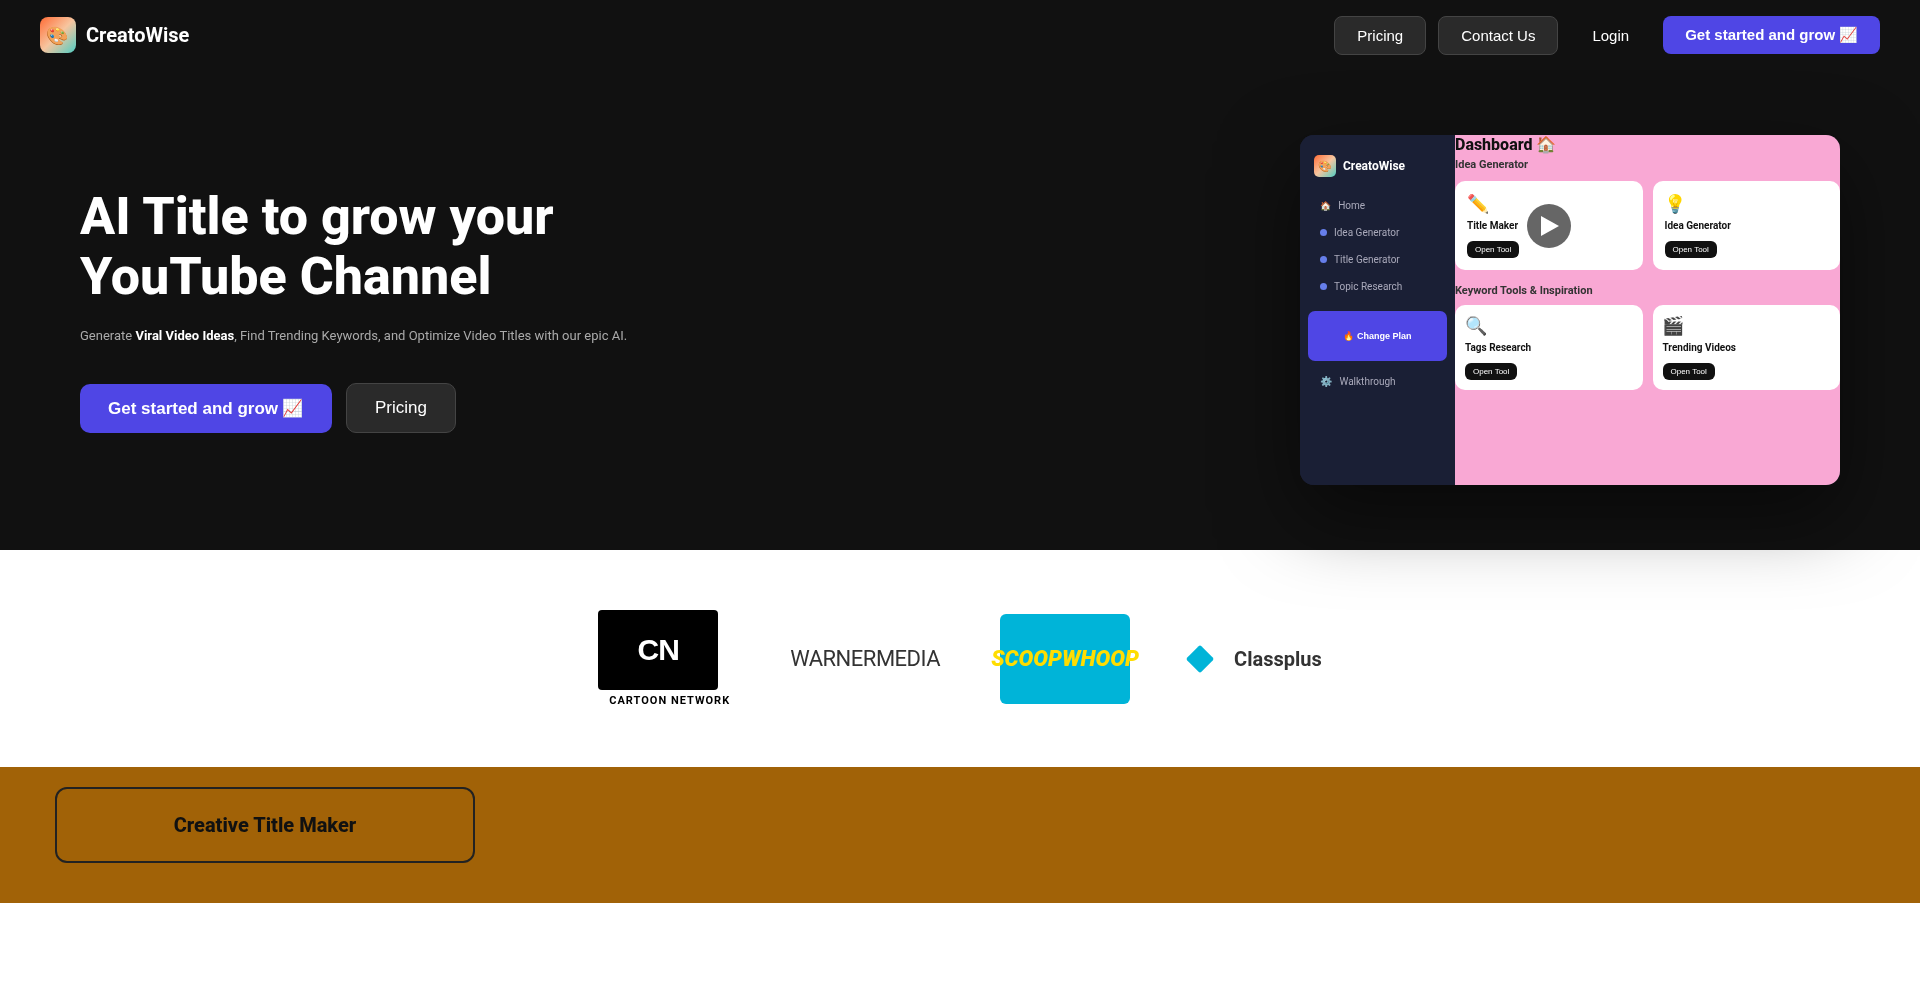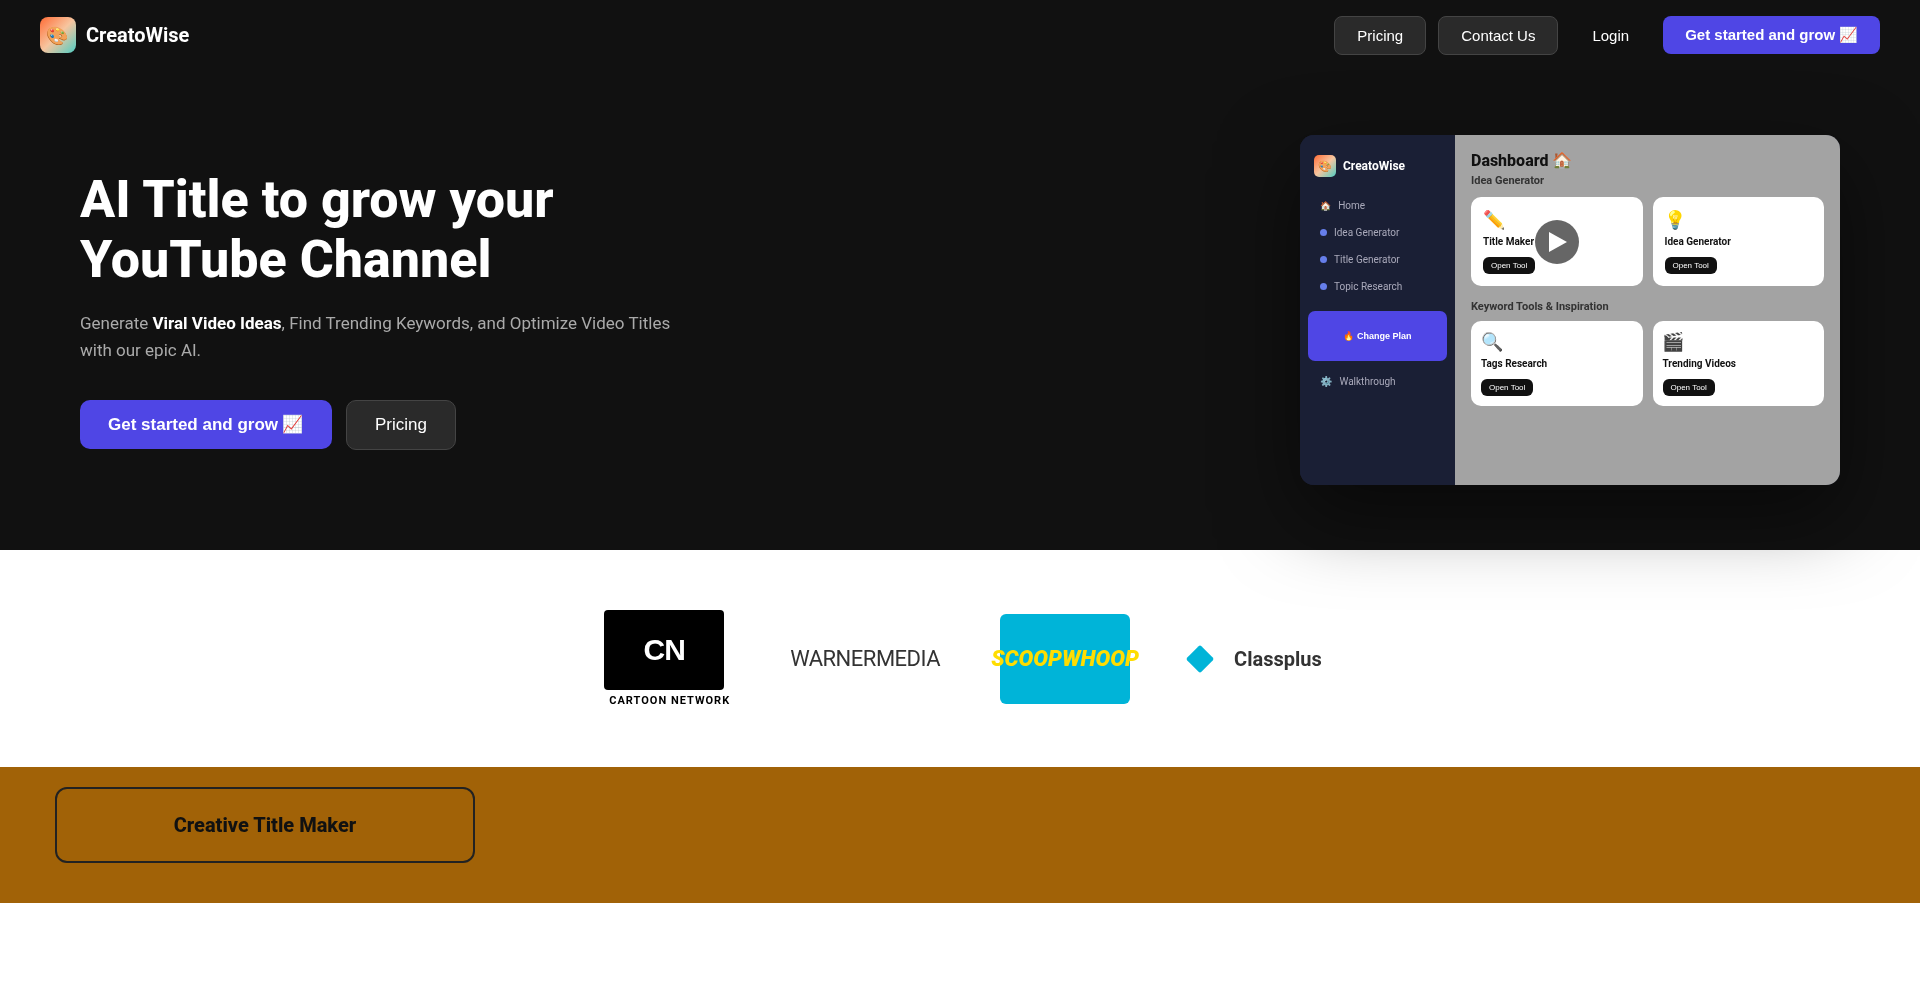--- a/index.html
+++ b/index.html
@@ -84,21 +84,21 @@
       max-width: 600px;
     }
     .hero-title {
       font-size: 52px;
       font-weight: 800;
       line-height: 1.15;
       margin-bottom: 20px;
       color: #fff;
     }
     .hero-subtitle {
-      font-size: 17px;
+      font-size: 13px;
       color: #aaa;
       line-height: 1.6;
       margin-bottom: 36px;
     }
     .hero-subtitle b {
       color: #fff;
     }
     .hero-actions {
       display: flex;
       gap: 14px;
@@ -210,22 +210,21 @@
       gap: 7px;
       padding: 7px 14px;
       color: #aab;
       font-size: 10px;
       cursor: pointer;
       margin: 6px 6px 0;
     }
 
     .dash-main {
       flex: 1;
-      background: #a3a3a3;
-      padding: 16px;
+      background: #f9a8d4;
       overflow: hidden;
     }
     .dash-title {
       font-size: 16px;
       font-weight: 800;
       color: #111;
       margin-bottom: 4px;
     }
     .dash-section-title {
       font-size: 11px;
@@ -323,21 +322,20 @@
     .trusted-logos {
       display: flex;
       justify-content: center;
       align-items: center;
       gap: 60px;
       flex-wrap: wrap;
     }
     .logo-cn {
       display: flex;
       flex-direction: column;
-      align-items: center;
     }
     .cn-box {
       width: 120px;
       height: 80px;
       background: #000;
       border-radius: 4px;
       display: flex;
       align-items: center;
       justify-content: center;
       margin-bottom: 4px;

